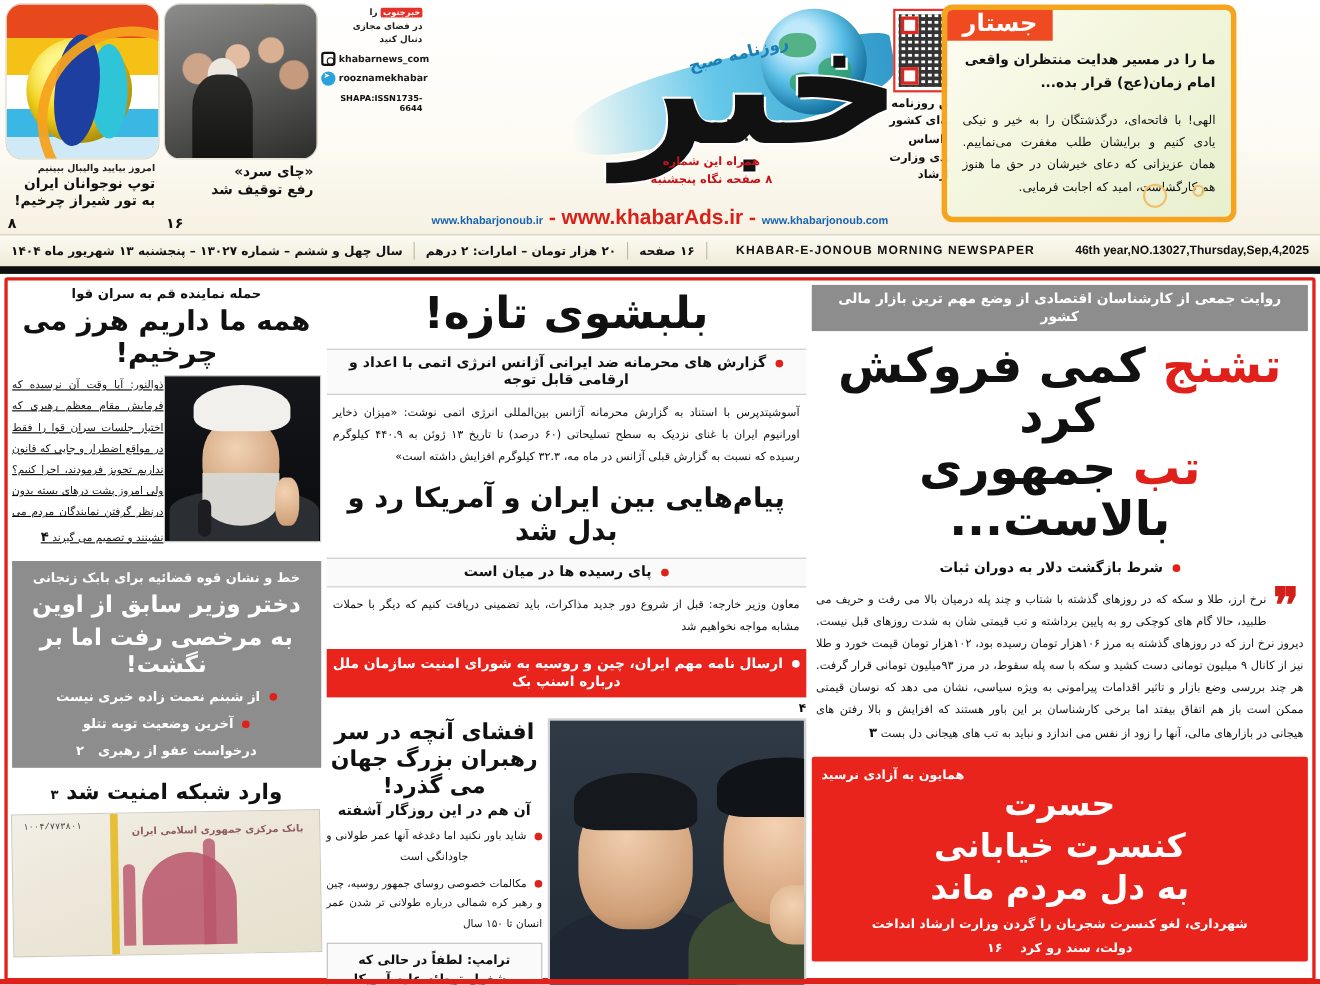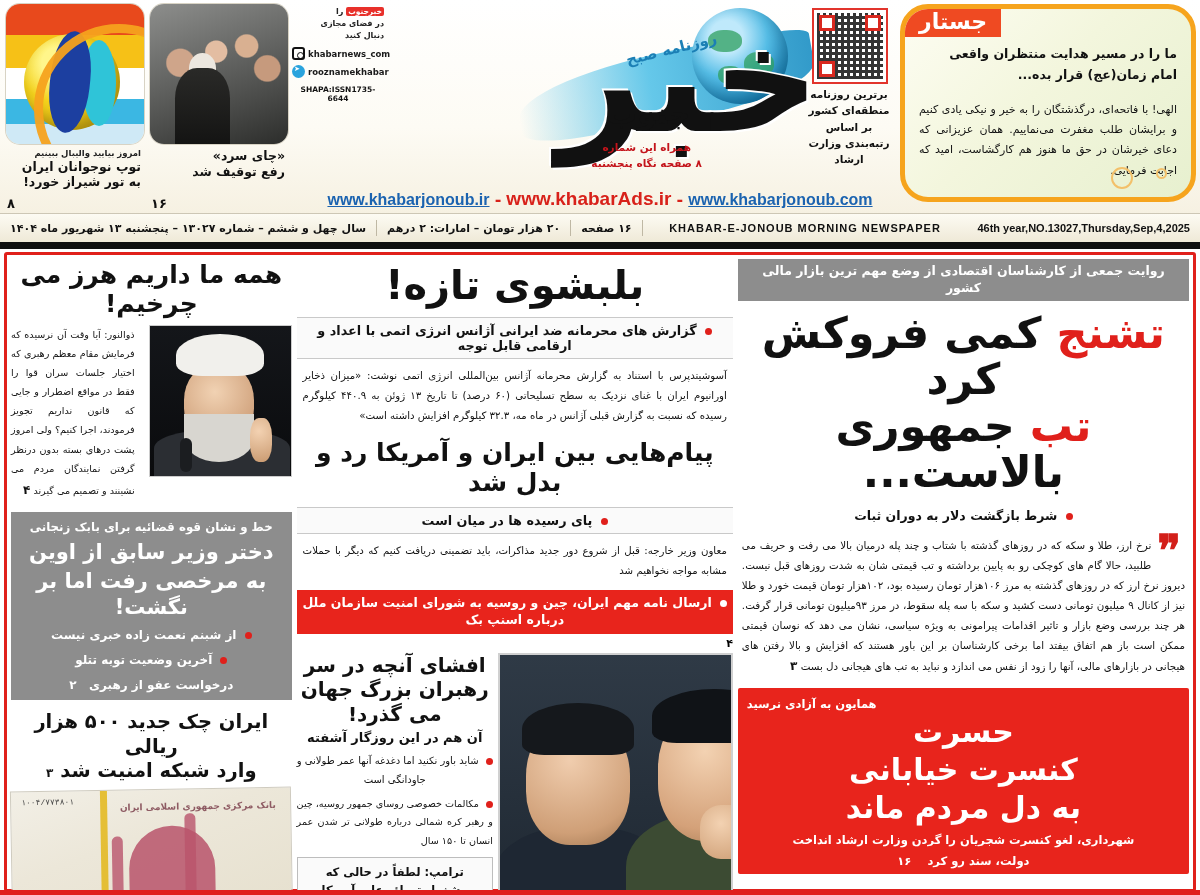--- a/index.html
+++ b/index.html
@@ -64,21 +64,21 @@
   .social { position:absolute; top:6px; left:292px; width:92px; height:190px; text-align:right; direction:rtl; }
   .social .lead { font-size:8px; font-weight:700; color:#222; line-height:1.5; }
   .social .lead .hl { background:#e8302a; color:#fff; padding:0 2px; border-radius:2px; font-size:7.5px; }
   .chip { display:flex; align-items:center; gap:3px; direction:ltr; margin-top:5px; }
   .chip .ic { width:13px; height:13px; border-radius:3px; flex:none; }
   .chip .ic.ig { border:2px solid #111; position:relative; }
   .chip .ic.ig:after{ content:""; position:absolute; left:3px; top:3px; width:5px;height:5px;border:1.4px solid #111;border-radius:50%; }
   .chip .ic.tg { background:#2aa3dd; border-radius:50%; position:relative; }
   .chip .ic.tg:after{ content:"➤"; position:absolute; color:#fff; font-size:7px; left:2px; top:0px; }
   .chip .tx { font-size:8.5px; font-weight:700; color:#1a1a1a; }
-  .social .issn { font-size:7.5px; font-weight:700; color:#111; margin-top:7px; direction:ltr; text-align:center; }
+  .social .issn { font-size:7.5px; font-weight:700; color:#111; margin-top:7px; direction:ltr; text-align:right; }
 
   
   .logo-zone { position:absolute; top:0; left:380px; width:430px; height:195px; }
   .globe {
     position:absolute; right:22px; top:8px; width:96px; height:96px; border-radius:50%;
     background: radial-gradient(circle at 36% 30%, #bfe9fb 0 18%, #55bde6 45%, #1583bb 78%, #0c5e8c 100%);
     box-shadow: inset -6px -8px 16px rgba(0,0,0,.2);
   }
   .globe .land { position:absolute; background:#2f9f5f; opacity:.75; border-radius:45%; }
   .swoosh-blue {
@@ -101,37 +101,37 @@
       linear-gradient(90deg, #111 50%, transparent 50%),
       linear-gradient(0deg, #111 50%, transparent 50%);
     background-size: 6px 6px, 6px 6px; opacity:.85;
   }
   .qr-finder{ position:absolute; width:16px;height:16px;border:3px solid #d9281f; background:#fff;}
   .award { position:absolute; top:86px; left:806px; width:86px; text-align:center; direction:rtl;
            font-size:10.5px; font-weight:800; color:#111; line-height:1.55; }
 
   
   .jostar {
-    position:absolute; top:4px; left:900px; width:296px; height:198px; border-radius:28px;
+    position:absolute; top:4px; left:856px; width:268px; height:198px; border-radius:10px;
     background: linear-gradient(135deg,#fdfdf2 0%, #f3f6dd 45%, #e7f0cf 100%);
     border: 5px solid #f6a41d; overflow:hidden; direction:rtl;
   }
   .jostar .tab {
     position:absolute; top:0; left:0; background:#ef4a22; color:#fff; font-size:22px; font-weight:900;
     padding:0 14px 3px; letter-spacing:4px; border-bottom-left-radius:0;
   }
   .jostar .lead { margin:34px 14px 0; font-size:12.5px; font-weight:800; color:#111; line-height:1.7; text-align:right; }
   .jostar .body { margin:14px 14px 0; font-size:11px; color:#111; line-height:1.85; text-align:justify; }
   .jostar .dot1, .jostar .dot2 { position:absolute; border:2px solid #f3c06a; border-radius:50%; }
   .jostar .dot1{ width:22px;height:22px; bottom:8px; right:58px;}
   .jostar .dot2{ width:11px;height:11px; bottom:18px; right:24px;}
 
   
   .urlstrip { position:absolute; top:188px; left:0; width:1200px; text-align:center; }
-  .urlstrip .u1,.urlstrip .u3 { font-size:16px; font-weight:800; color:#1b63b0; font-family:"Liberation Sans",sans-serif;text-decoration:underline;}
+  .urlstrip .u1,.urlstrip .u3 { font-size:10px; font-weight:800; color:#1b63b0; font-family:"Liberation Sans",sans-serif;}
   .urlstrip .u2 { font-size:19px; font-weight:900; color:#d8211a; font-family:"Liberation Sans",sans-serif;}
   .urlstrip .sep{ color:#d8211a; font-weight:900; }
 
   
   .infobar {
     position:absolute; top:213px; left:0; width:1200px; height:29px;
     background: linear-gradient(180deg,#fdfbf3,#efe9d7); border-top:1px solid #cdc7b5;
     display:flex; align-items:center; font-size:11px; color:#111;
   }
   .infobar .cell { padding:0 10px; white-space:nowrap; }
@@ -191,21 +191,21 @@
   .h2{ left:152px; top:34px; width:124px; height:54px; background:#101317; }
   .body-suit { position:absolute; bottom:0; border-radius:44% 44% 0 0; }
   .b1{ left:-6px; bottom:0; width:176px; height:108px; background:#1e2733; }
   .b2{ left:126px; bottom:0; width:180px; height:122px; background:#3c4b33; }
   .hand { position:absolute; left:200px; top:150px; width:52px; height:54px; border-radius:40%; background:radial-gradient(circle at 40% 34%, #f3d2b2, #cb9a70); }
 
   
   .col-left { width:283px; display:flex; flex-direction:column; gap:4px; }
   .l-kicker { text-align:center; font-size:12px; font-weight:800; color:#111; line-height:1.4; }
   .l-head { text-align:center; font-size:25px; font-weight:900; color:#111; line-height:1.15; margin-top:2px; }
-  .l-row { display:flex; gap:14px; margin-top:6px; }
+  .l-row { display:flex; gap:0; margin-top:6px;text-decoration:underline; }
   .l-photo { width:143px; height:152px; border:1px solid #ccc; position:relative; overflow:hidden;
              background: linear-gradient(180deg,#14161a,#0a0b0d); }
   .cleric-turban { position:absolute; left:26px; top:8px; width:88px; height:42px; background:#f1f0ec; border-radius:50% 50% 30% 30%; }
   .cleric-face { position:absolute; left:34px; top:38px; width:70px; height:82px; border-radius:44% 44% 46% 46%;
                  background: radial-gradient(circle at 44% 34%, #f1d2b3, #cfa07a 72%, #9c7450 100%); }
   .cleric-beard { position:absolute; left:34px; top:88px; width:70px; height:48px; border-radius:0 0 50% 50%; background:#d8d6d0; }
   .cleric-robe { position:absolute; left:4px; bottom:0; width:136px; height:46px; background:#2b2e33; border-radius:40% 40% 0 0; }
   .cleric-finger{ position:absolute; left:100px; top:92px; width:22px; height:44px; border-radius:40%;
                   background: radial-gradient(circle at 40% 30%, #f3d2b2, #c9996f); }
   .mic { position:absolute; left:30px; bottom:4px; width:12px; height:34px; background:#1b1d20; border-radius:6px; }
@@ -263,21 +263,21 @@
 
       <div class="promo promo2">
         <div class="ph">
           <div class="img-ball"></div>
           <div class="ball"></div>
           <div class="swoosh"></div>
         </div>
         <div class="cap">
           <div class="sub">امروز بیایید والیبال ببینیم</div>
           <div class="main">توپ نوجوانان ایران</div>
-          <div class="main">به تور شیراز خورد!</div>
+          <div class="main">به تور شیراز چرخیم!</div>
         </div>
         <div class="pg">۸</div>
       </div>
     </div>
 
     <div class="social">
       <div class="lead">
         <span class="hl">خبرجنوب</span>
         <span>را</span><br>
         <span>در فضای مجازی</span><br>
@@ -446,20 +446,21 @@
               <div class="qt">ترامپ: لطفاً در حالی که مشغول توطئه علیه آمریکا هستید، گرم ترین درودهای من را به پوتین و کیم برسانید</div>
             </div>
 
           </div>
         </div>
       </div>
 
       <div class="col-left">
 
         <div>
+          <div class="l-kicker">حمله نماینده قم به سران قوا</div>
           <div class="l-head">همه ما داریم هرز می چرخیم!</div>
           <div class="l-row">
             <div class="l-photo">
               <div class="cleric-robe"></div>
               <div class="cleric-face"></div>
               <div class="cleric-beard"></div>
               <div class="cleric-turban"></div>
               <div class="cleric-finger"></div>
               <div class="mic"></div>
             </div>
@@ -483,21 +484,20 @@
             <span>آخرین وضعیت توبه تتلو</span>
           </div>
           <div class="gb">
             <span>درخواست عفو از رهبری</span>
             &nbsp;
             <span>۲</span>
           </div>
         </div>
 
         <div class="money-block">
-          <div class="money-head">ایران چک جدید ۵۰۰ هزار ریالی</div>
           <div class="money-head">
             <span>وارد شبکه امنیت شد</span>
             <span style="font-size:12px">۳</span>
           </div>
           <div class="bill">
             <div class="stripe"></div>
             <div class="minaret m2"></div>
             <div class="arch"></div>
             <div class="minaret m1"></div>
             <div class="cb">بانک مرکزی جمهوری اسلامی ایران</div>

